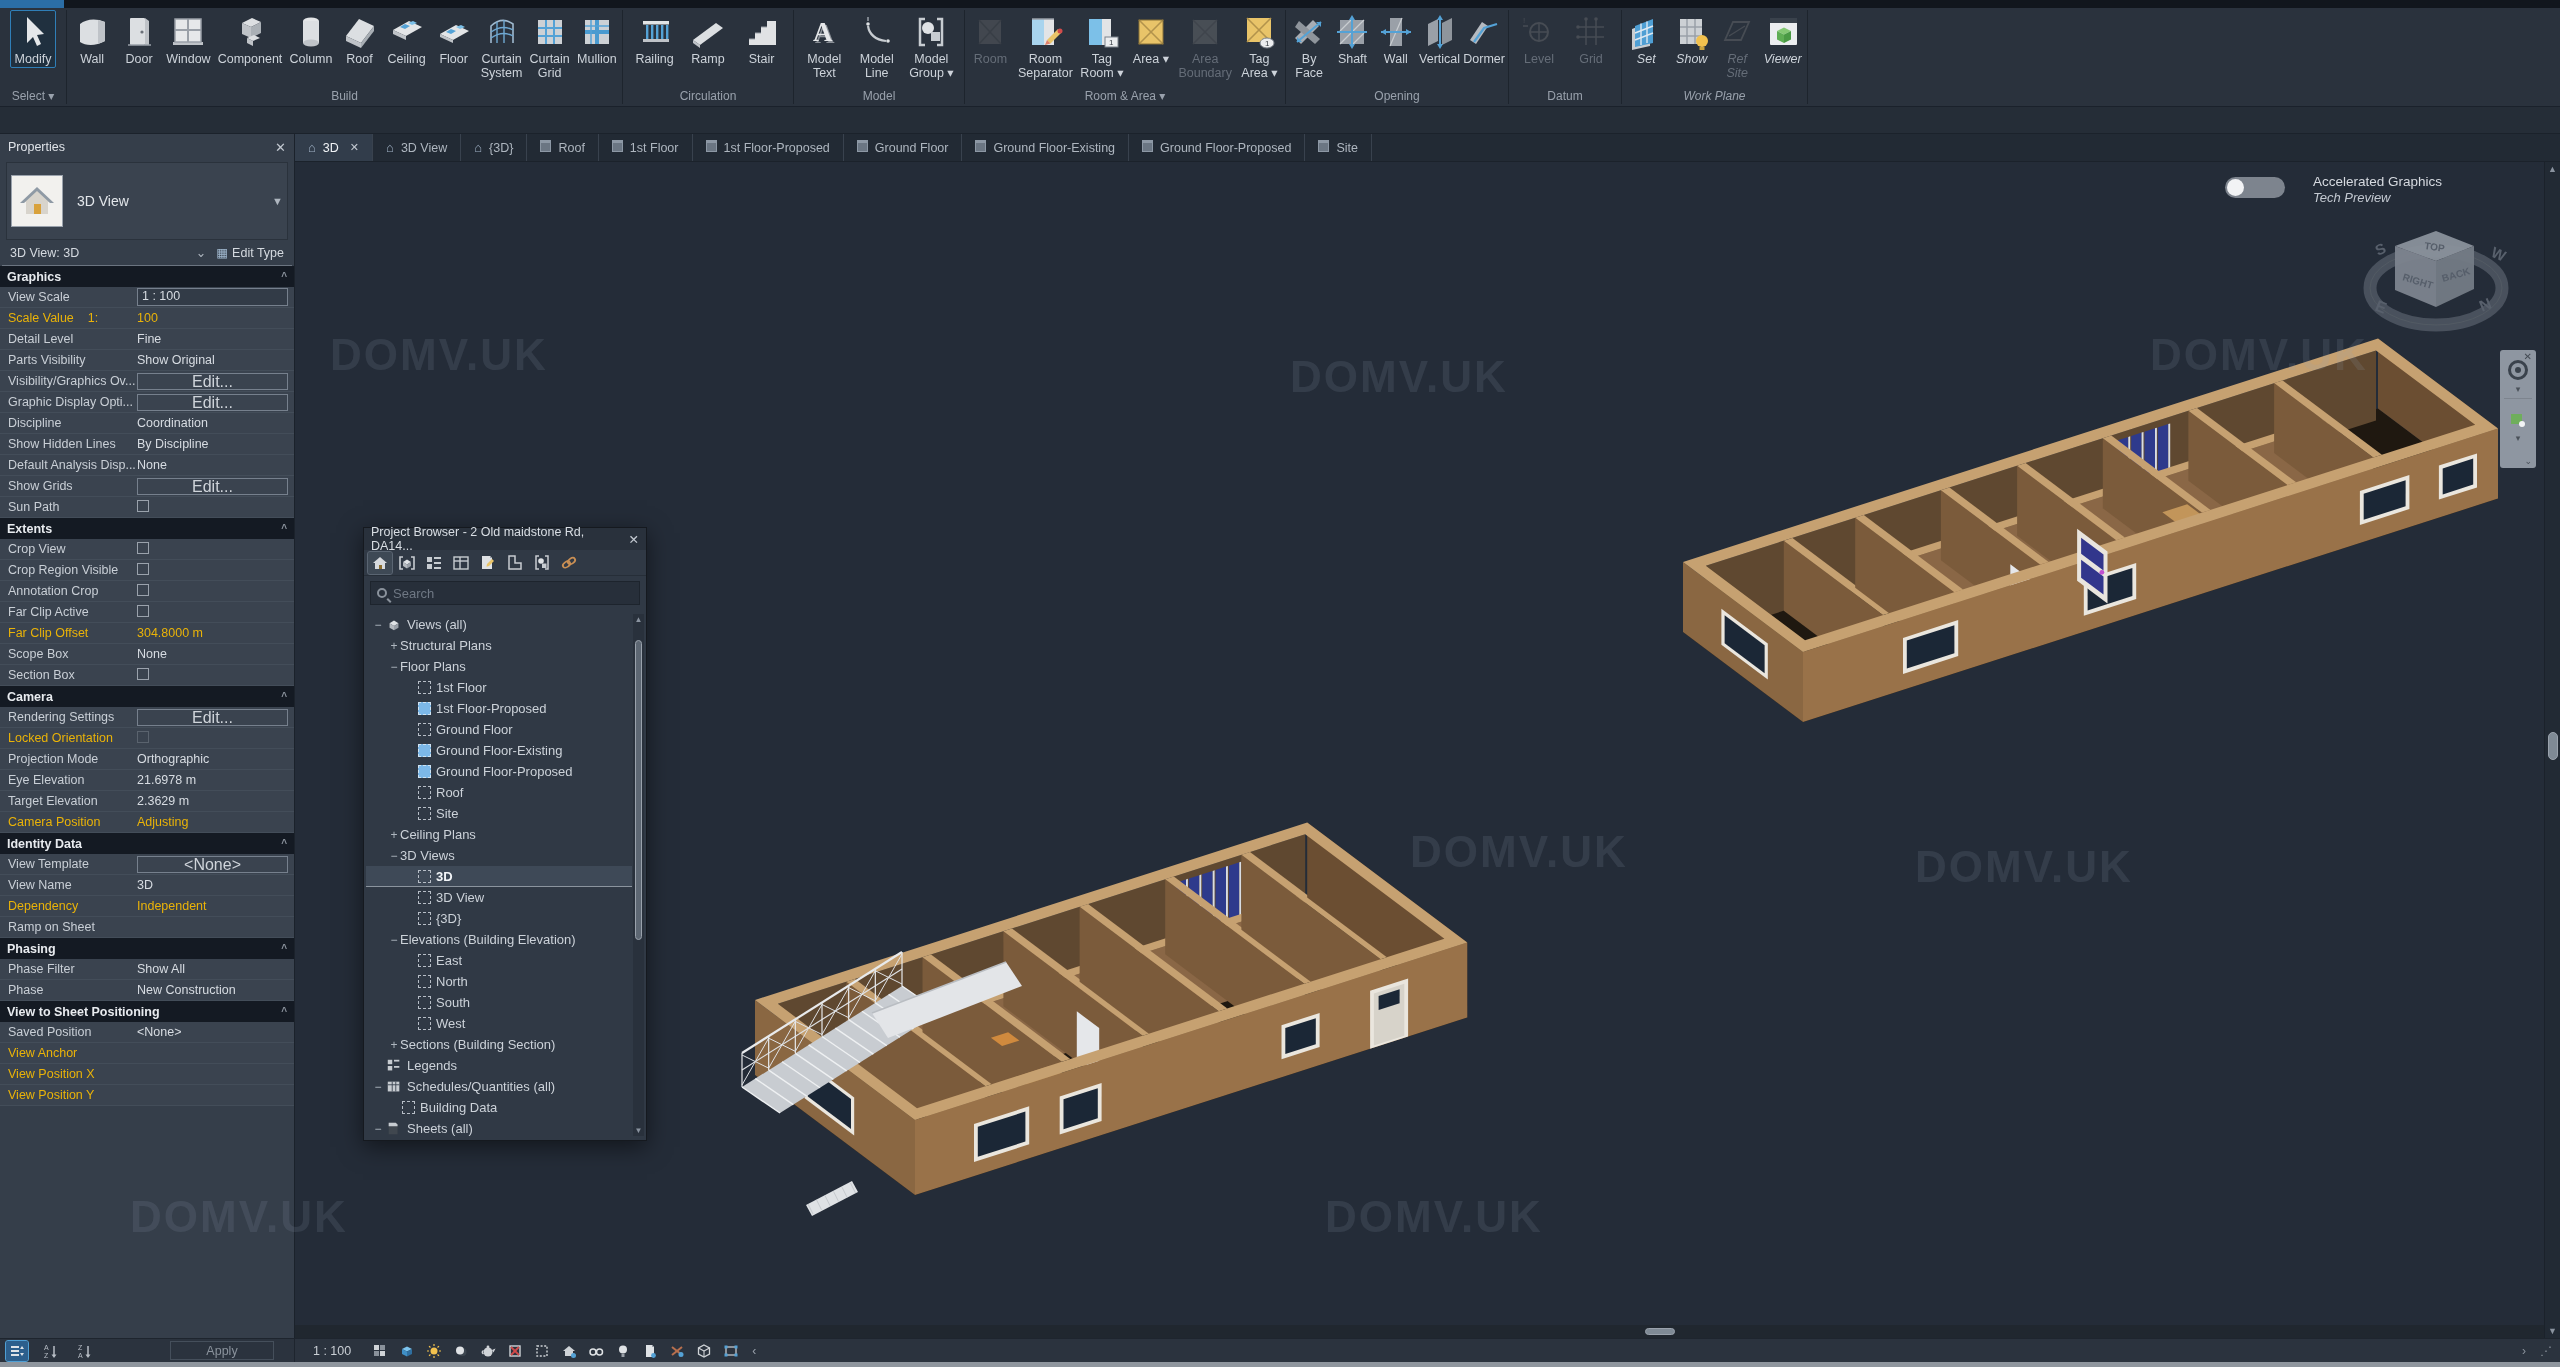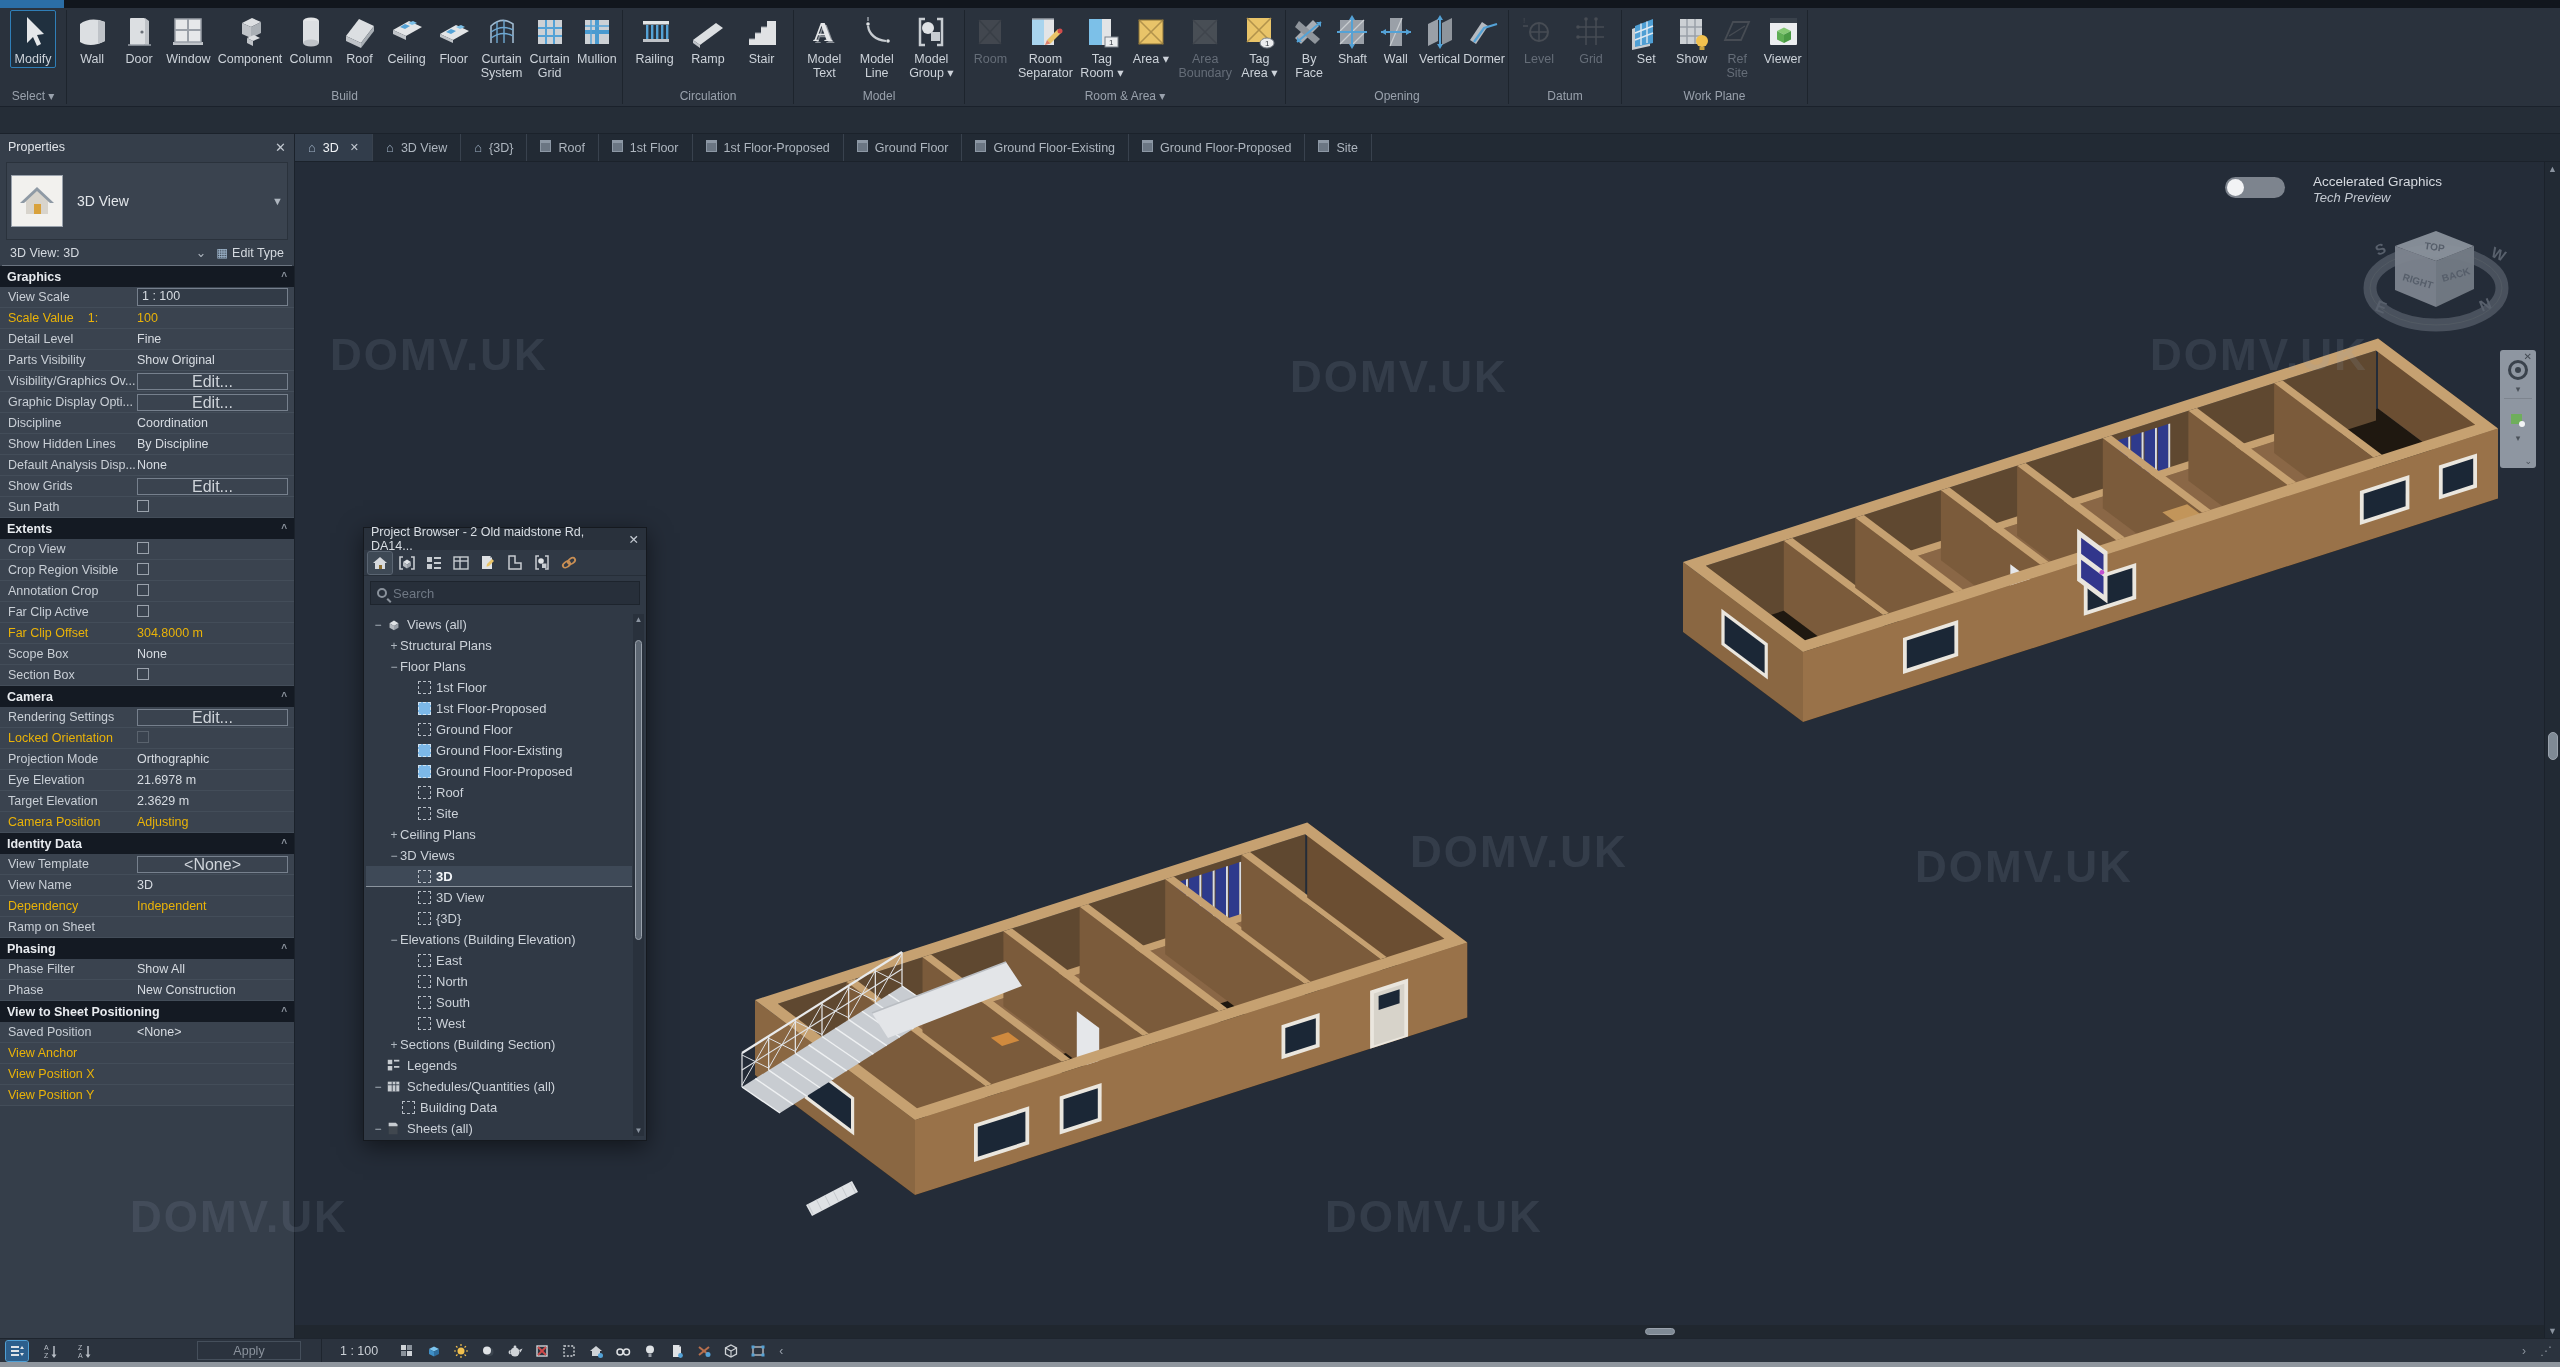--- a/index.html
+++ b/index.html
@@ -120,21 +120,21 @@
   .tico { margin:0 5px 0 2px; display:inline-flex; }
   .sqp { width:13px; height:13px; border:1px dashed #b7bec7; background:transparent; display:inline-block; }
   .sqp.blue { background:#7cb8e8; border-color:#cfe3f2; }
   #pbscroll { position:absolute; right:2px; top:86px; bottom:4px; width:11px; background:#29313c; }
   #pbscroll .arr { position:absolute; width:100%; text-align:center; font-size:8px; color:#8a939f; }
   #pbscroll .thumb { position:absolute; left:2px; width:7px; border-radius:4px; background:#5d6773; top:26px; height:300px; }
 
   
   #bottombar { position:absolute; left:0; top:1338px; width:2560px; height:24px; background:#2b333e;
                display:flex; align-items:center; border-top:1px solid #1e252e; }
-  #bbleft { width:322px; height:100%; display:flex; align-items:center; gap:12px; padding:0 6px; border-right:1px solid #1e252e; }
+  #bbleft { width:295px; height:100%; display:flex; align-items:center; gap:12px; padding:0 6px; border-right:1px solid #1e252e; }
   .sorticon { width:22px; height:20px; display:flex; align-items:center; justify-content:center; border-radius:2px; }
   .sorticon.active { background:#2d5f8c; outline:1px solid #4f9fd4; }
   #applybtn { margin-left:auto; margin-right:14px; width:104px; height:19px; text-align:center; line-height:18px;
               color:#8a929c; font-size:12.5px; border:1px solid #454f5b; }
   #bbright { flex:1; display:flex; align-items:center; gap:10px; padding-left:18px; height:100%; }
   #bbright .scale { font-size:12.5px; color:#c9ced4; margin-right:10px; }
   .sbico { width:18px; height:17px; display:flex; align-items:center; justify-content:center; }
   .sbchev { color:#9aa2ac; font-size:12px; margin-left:2px; }
   #bbgrip { margin-left:auto; display:flex; align-items:center; gap:14px; padding-right:8px; color:#8a929c; font-size:12px; }
   #taskedge { position:absolute; left:0; top:1362px; width:2560px; height:5px; background:#8f969e; }
@@ -546,21 +546,21 @@
                 <circle cx="7" cy="25" r="1.8" fill="#666d76"></circle>
               </svg></span>
             <div class="rlabel">
               <div>Grid</div>
             </div>
           </div>
         </div>
         <div class="glabel">Datum</div>
       </div>
       <div class="gdiv"></div>
-      <div class="rgroup" style="width: 185px;">
+      <div class="rgroup" style="width: 185px; font-style: italic;">
         <div class="rbtns">
           <div class="rbtn">
             <span class="ricon"><svg viewBox="0 0 40 40" width="40" height="40">
                 <polygon points="6,17 24,10 24,34 6,38" fill="#c9cdd1"></polygon>
                 <polygon points="9,14 27,7 27,31 9,35" fill="#4f9fd4"></polygon>
                 <line x1="15" y1="11.6" x2="15" y2="33" stroke="#dfe9f2" stroke-width="1.4"></line>
                 <line x1="21" y1="9.4" x2="21" y2="31" stroke="#dfe9f2" stroke-width="1.4"></line>
                 <path d="M9,21 L27,14" fill="none" stroke="#dfe9f2" stroke-width="1.4"></path>
                 <path d="M9,28 L27,21" fill="none" stroke="#dfe9f2" stroke-width="1.4"></path>
               </svg></span>

